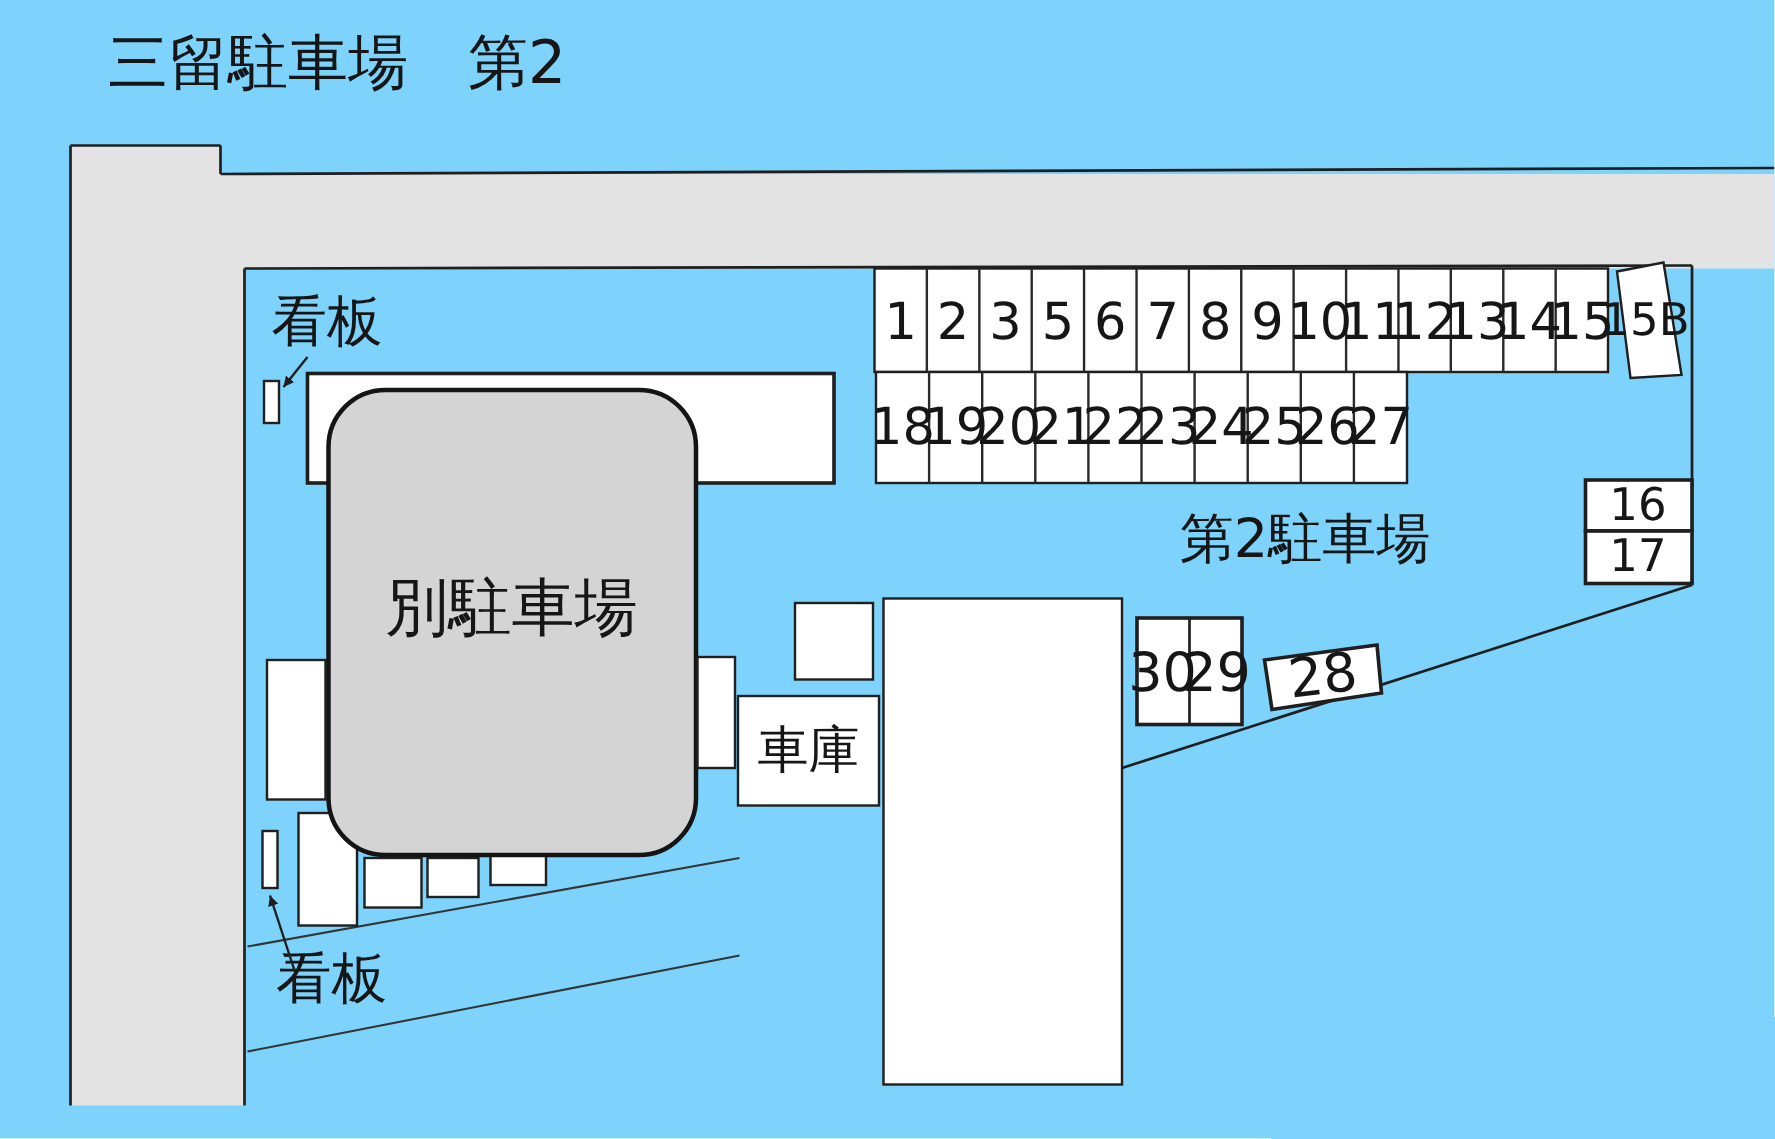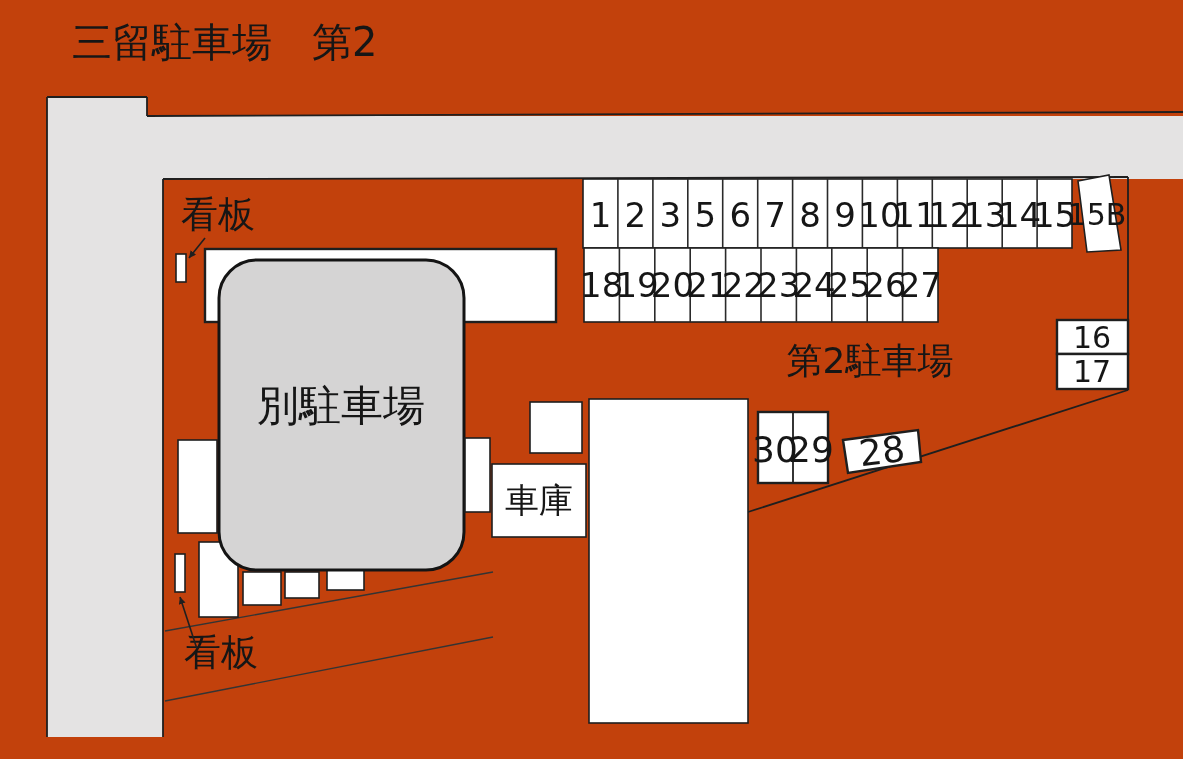--- a/index.html
+++ b/index.html
@@ -1,16 +1,16 @@
 <!DOCTYPE html>
 <html><head>
 <meta charset="utf-8">
 <style>
   html,body{margin:0;padding:0;background:#ffffff;}
-  .page{position:relative;width:1183px;height:759px;background:#c2410c;overflow:hidden;}
+  .page{position:relative;width:1183px;height:759px;background:#7dd3fc;overflow:hidden;}
   svg{display:block;}
   text{font-family:"DejaVu Sans","Liberation Sans",sans-serif;fill:#161616;}
   .ln{stroke:#1f1f1f;stroke-width:1.8;fill:none;stroke-linecap:butt;}
   .thin{stroke:#343434;stroke-width:1.4;}
   .box{fill:#ffffff;stroke:#1f1f1f;stroke-width:1.6;}
   .heavy{stroke-width:2.4;}
   .num{font-size:34px;text-anchor:middle;dominant-baseline:central;}
   .num-sm{font-size:30px;text-anchor:middle;dominant-baseline:central;}
   .num-md{font-size:36px;text-anchor:middle;dominant-baseline:central;}
   .jp{dominant-baseline:central;}

